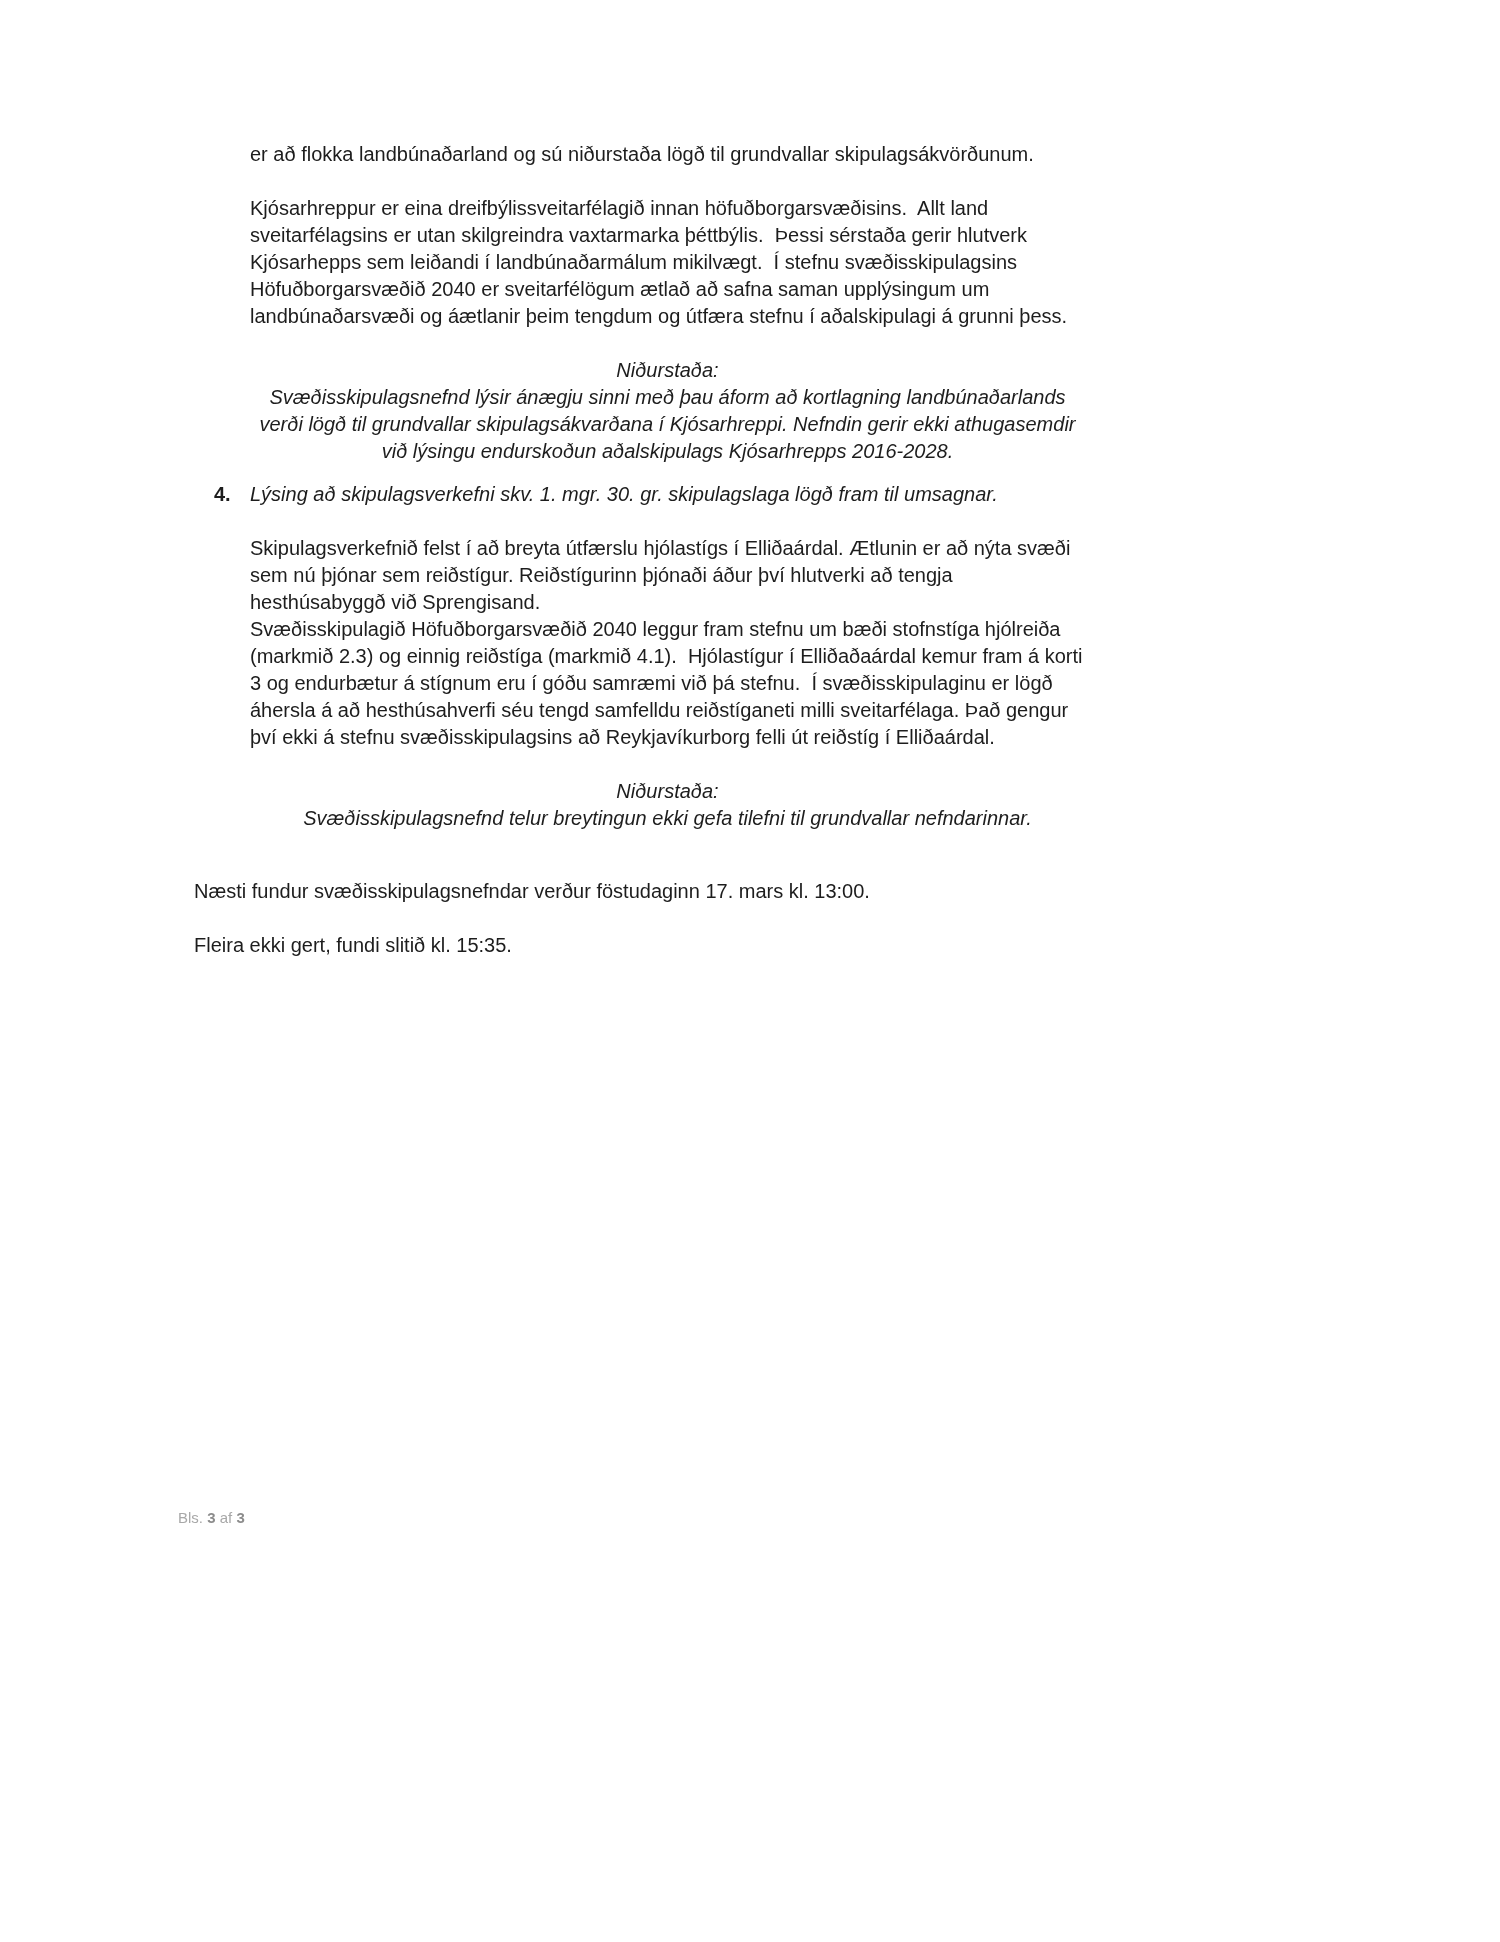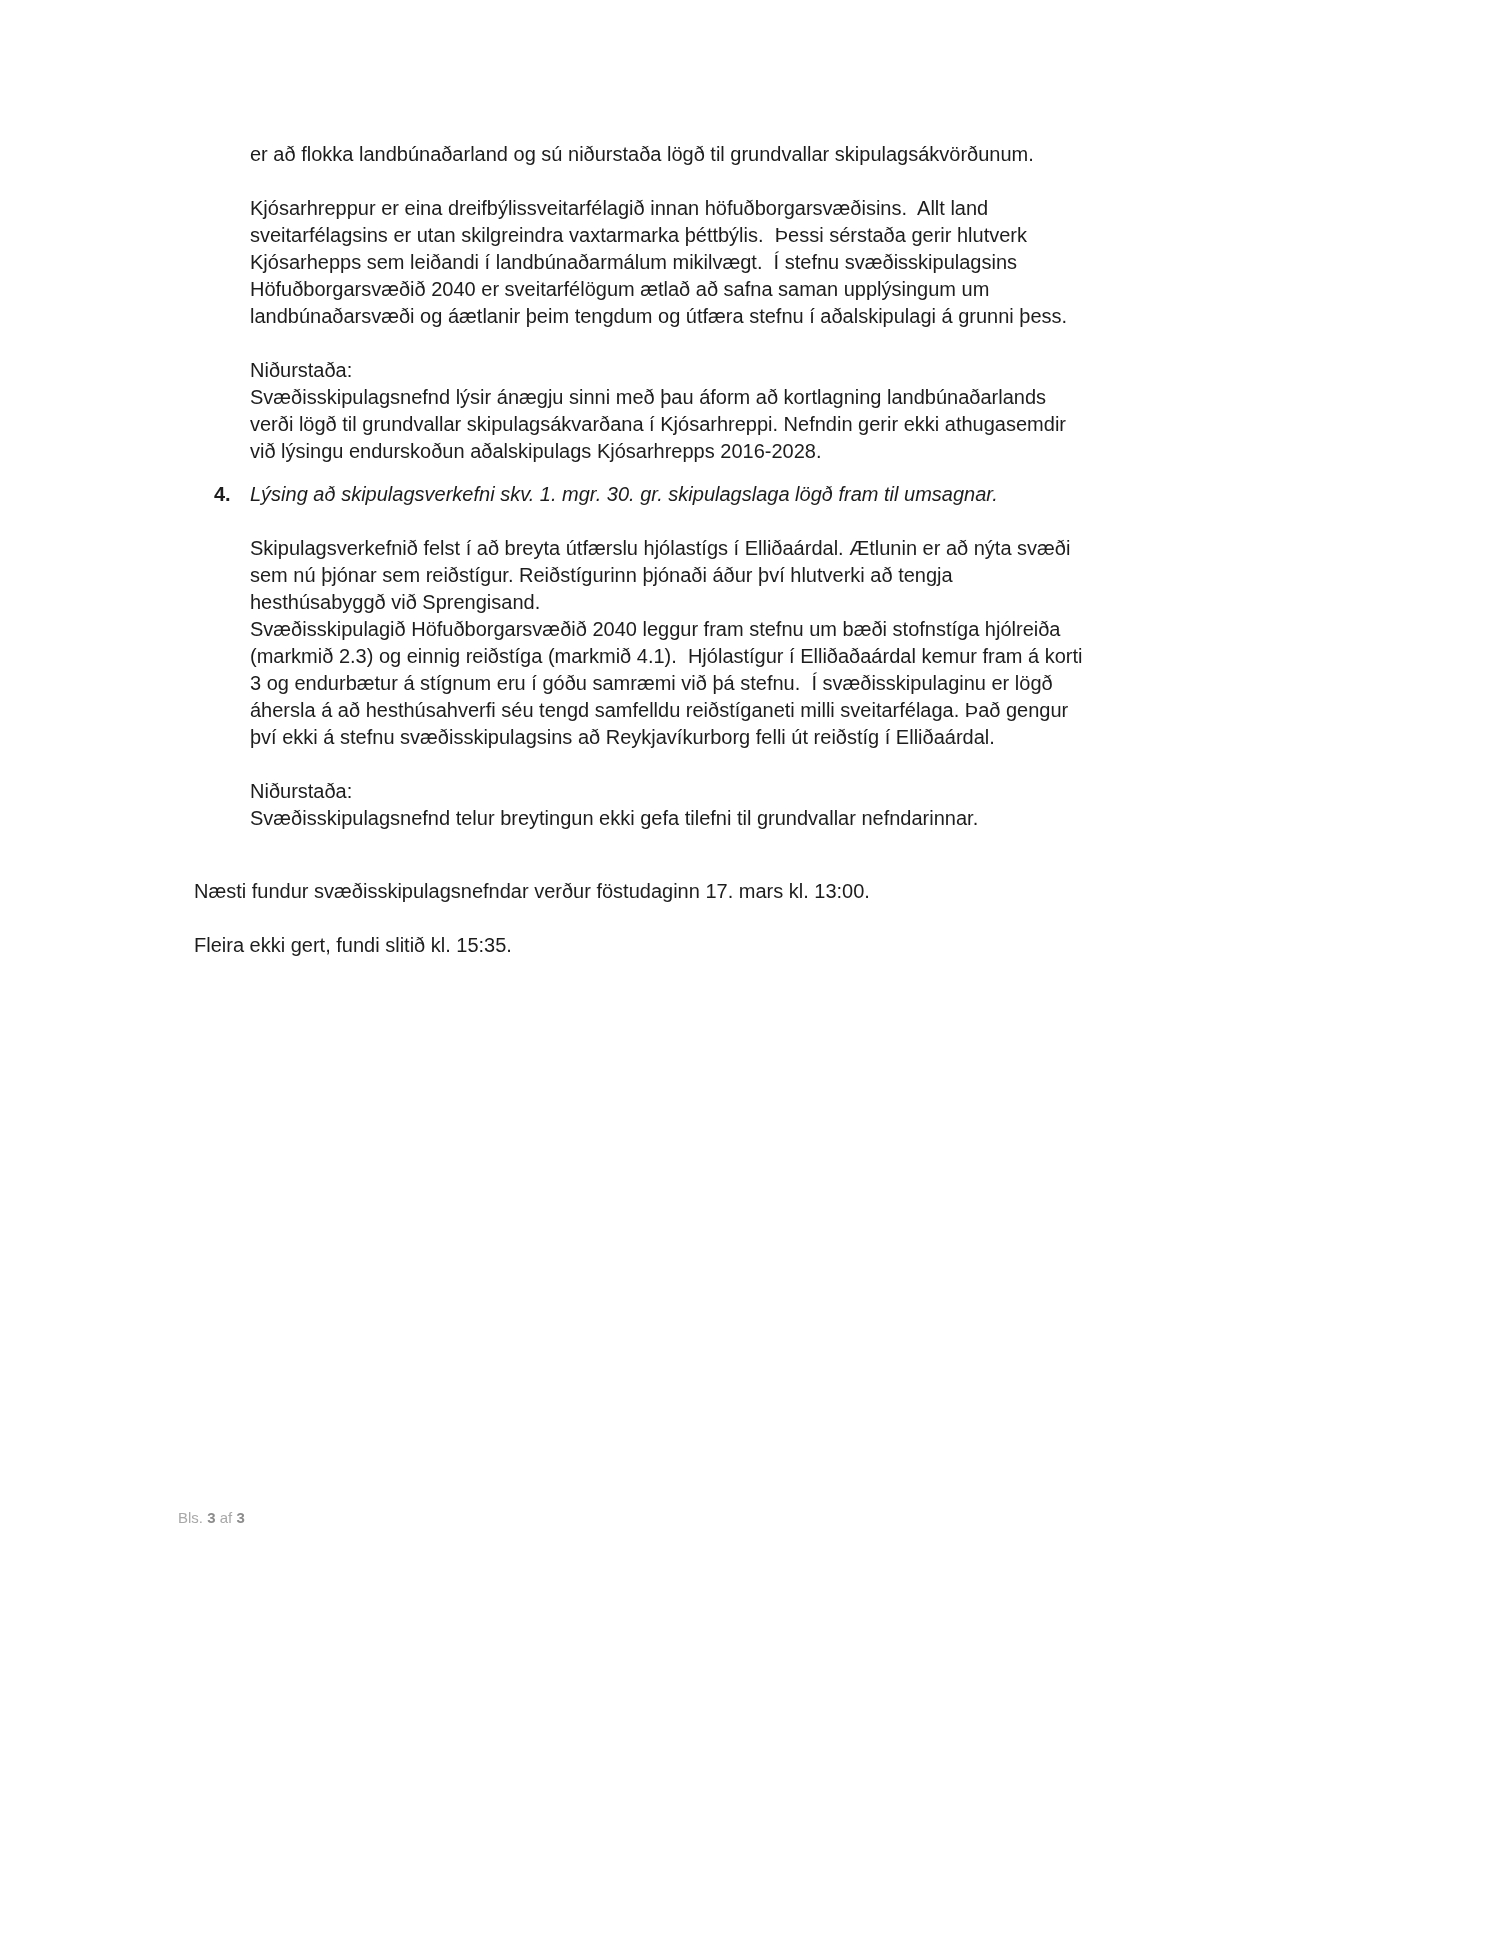--- a/index.html
+++ b/index.html
@@ -20,21 +20,21 @@
     left: 178px;
     width: 907px;
     color: #1d1d1d;
     font-size: 20px;
     line-height: 27px;
   }
 
   .para { white-space: pre-wrap; margin: 0 0 27px 0; }
   .indent { margin-left: 72px; }
 
-  .conclusion { margin-bottom: 16px; }
+  .conclusion { font-style: italic; margin-bottom: 16px; text-align: center; }
   .conclusion .c-text { white-space: pre-wrap; }
 
   .list-item { position: relative; margin-left: 72px; margin-top: 12px; }
   .item-num { position: absolute; left: -36px; font-weight: bold; }
 
   .heading { font-weight: bold; white-space: nowrap; }
   .heading .case { font-style: italic; }
 
   .subtitle { margin: 0 0 27px 0; white-space: pre-wrap; font-style: italic; }
 

